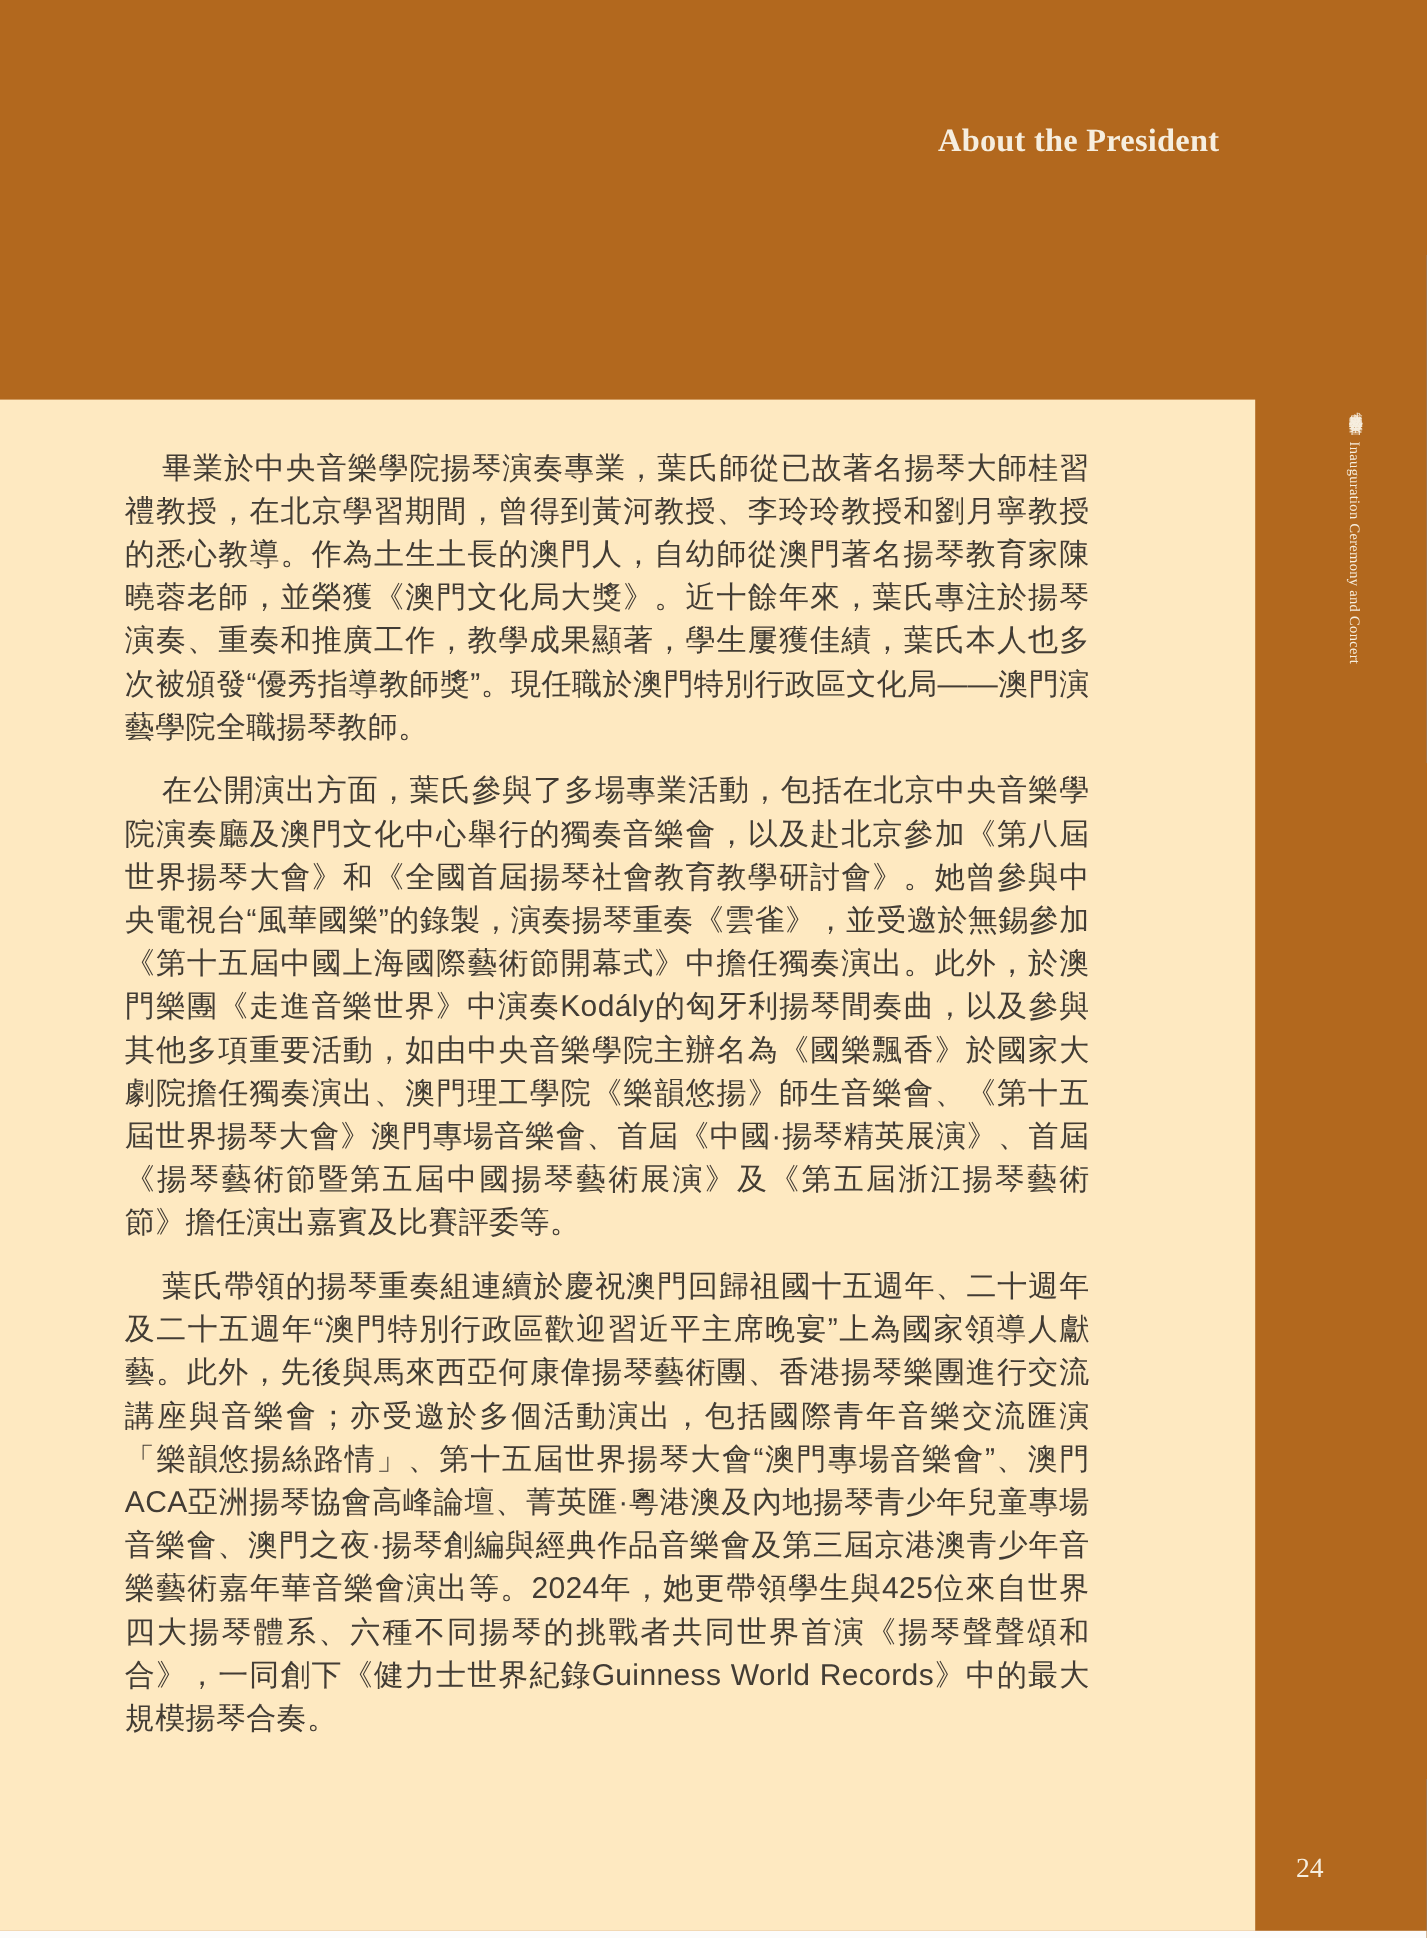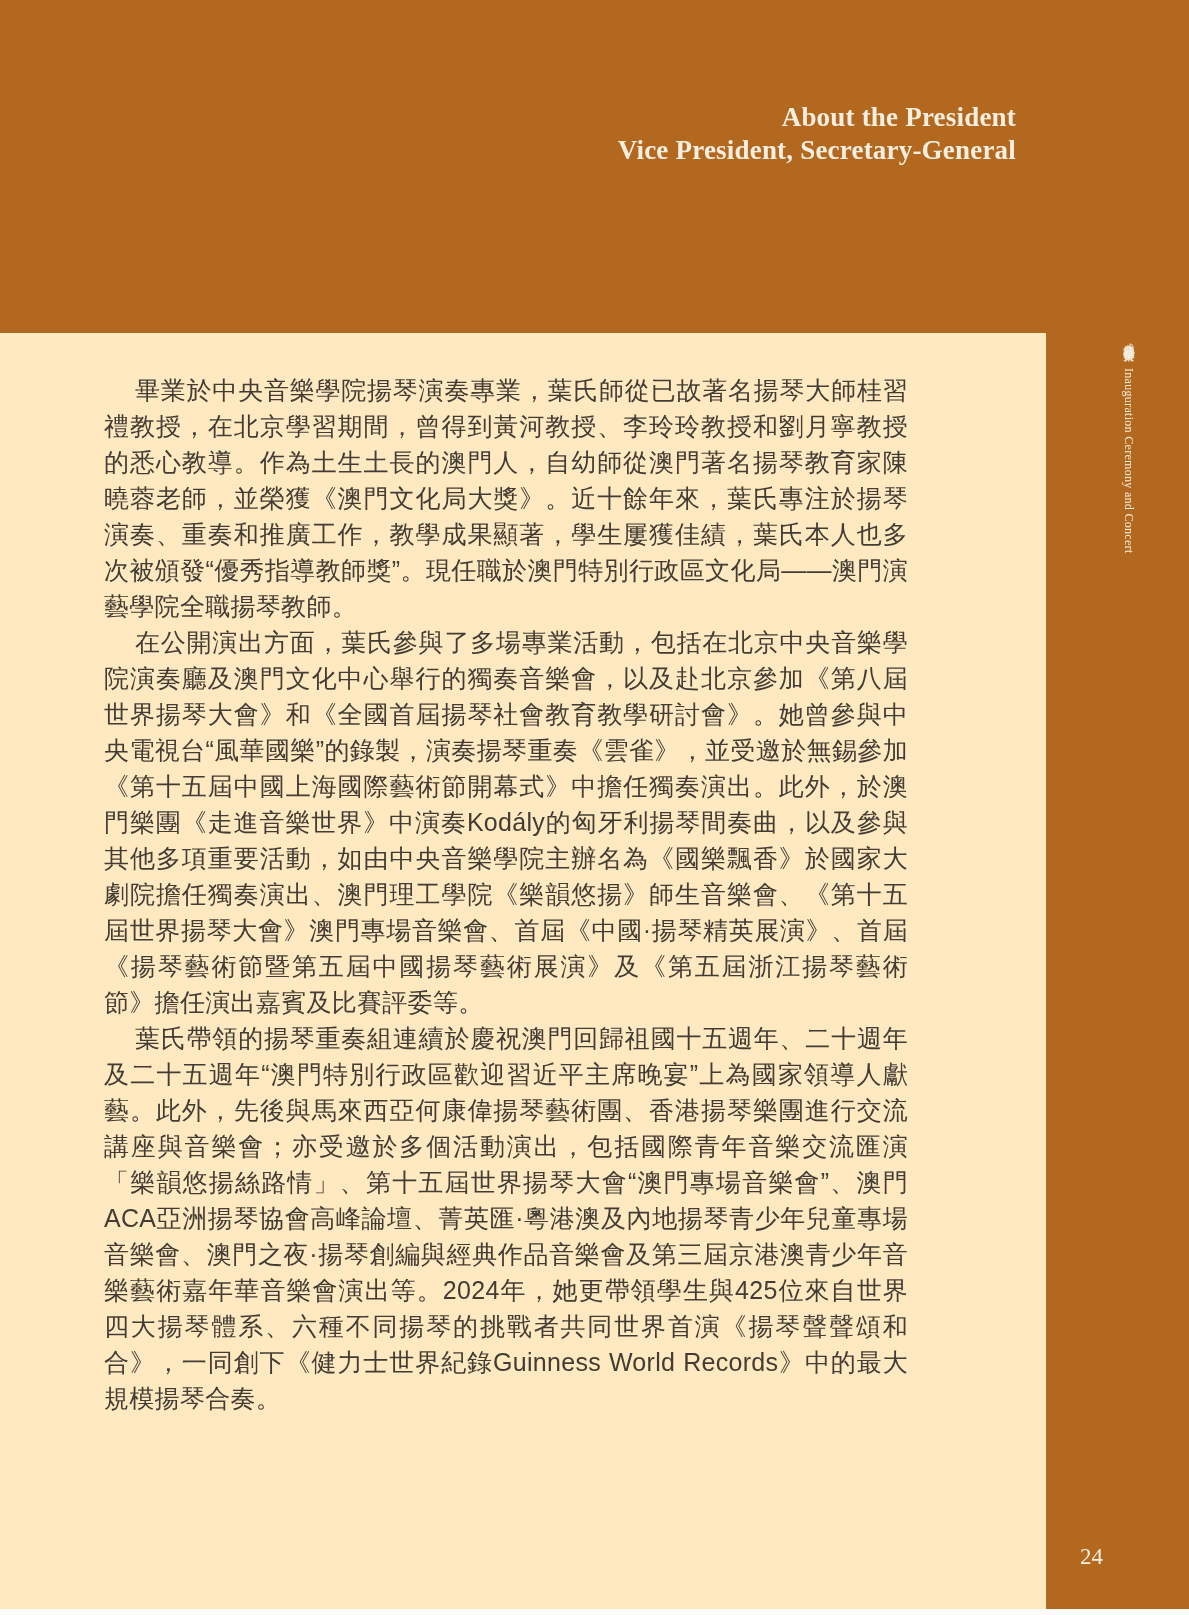--- a/index.html
+++ b/index.html
@@ -45,20 +45,21 @@
     font-size: 25px;
     line-height: 36px;
     text-align: justify;
     letter-spacing: 0.3px;
   }
   .content p {
     margin: 0;
     text-indent: 31px;
   }
   .content p + p {
+    margin-top: 17px;
   }
   .side-caption {
     position: absolute;
     left: 1120px;
     top: 334px;
     writing-mode: vertical-rl;
     color: var(--heading-text, #F0E5CF);
     font-family: "Liberation Serif", "DejaVu Serif", serif;
   }
   .side-caption .cjk {
@@ -90,21 +91,20 @@
     background: #FCFCFC;
   }
 </style>
 </head>
 <body>
 
 <div class="page">
 
   <div class="title-block">
     <div>About the President</div>
-    <div>Vice President, Secretary-General</div>
   </div>
 
   <div class="panel"></div>
 
   <div class="content">
     <p>畢業於中央音樂學院揚琴演奏專業，葉氏師從已故著名揚琴大師桂習禮教授，在北京學習期間，曾得到黃河教授、李玲玲教授和劉月寧教授的悉心教導。作為土生土長的澳門人，自幼師從澳門著名揚琴教育家陳曉蓉老師，並榮獲《澳門文化局大獎》。近十餘年來，葉氏專注於揚琴演奏、重奏和推廣工作，教學成果顯著，學生屢獲佳績，葉氏本人也多次被頒發“優秀指導教師獎”。現任職於澳門特別行政區文化局——澳門演藝學院全職揚琴教師。</p>
     <p>在公開演出方面，葉氏參與了多場專業活動，包括在北京中央音樂學院演奏廳及澳門文化中心舉行的獨奏音樂會，以及赴北京參加《第八屆世界揚琴大會》和《全國首屆揚琴社會教育教學研討會》。她曾參與中央電視台“風華國樂”的錄製，演奏揚琴重奏《雲雀》，並受邀於無錫參加《第十五屆中國上海國際藝術節開幕式》中擔任獨奏演出。此外，於澳門樂團《走進音樂世界》中演奏Kodály的匈牙利揚琴間奏曲，以及參與其他多項重要活動，如由中央音樂學院主辦名為《國樂飄香》於國家大劇院擔任獨奏演出、澳門理工學院《樂韻悠揚》師生音樂會、《第十五屆世界揚琴大會》澳門專場音樂會、首屆《中國·揚琴精英展演》、首屆《揚琴藝術節暨第五屆中國揚琴藝術展演》及《第五屆浙江揚琴藝術節》擔任演出嘉賓及比賽評委等。</p>
     <p>葉氏帶領的揚琴重奏組連續於慶祝澳門回歸祖國十五週年、二十週年及二十五週年“澳門特別行政區歡迎習近平主席晚宴”上為國家領導人獻藝。此外，先後與馬來西亞何康偉揚琴藝術團、香港揚琴樂團進行交流講座與音樂會；亦受邀於多個活動演出，包括國際青年音樂交流匯演「樂韻悠揚絲路情」、第十五屆世界揚琴大會“澳門專場音樂會”、澳門ACA亞洲揚琴協會高峰論壇、菁英匯·粵港澳及內地揚琴青少年兒童專場音樂會、澳門之夜·揚琴創編與經典作品音樂會及第三屆京港澳青少年音樂藝術嘉年華音樂會演出等。2024年，她更帶領學生與425位來自世界四大揚琴體系、六種不同揚琴的挑戰者共同世界首演《揚琴聲聲頌和合》，一同創下《健力士世界紀錄Guinness World Records》中的最大規模揚琴合奏。</p>
   </div>
 

